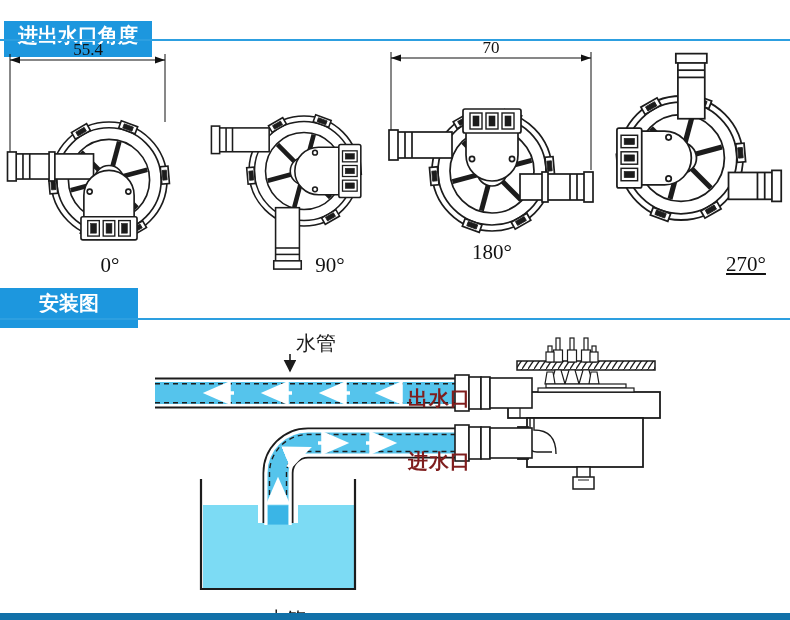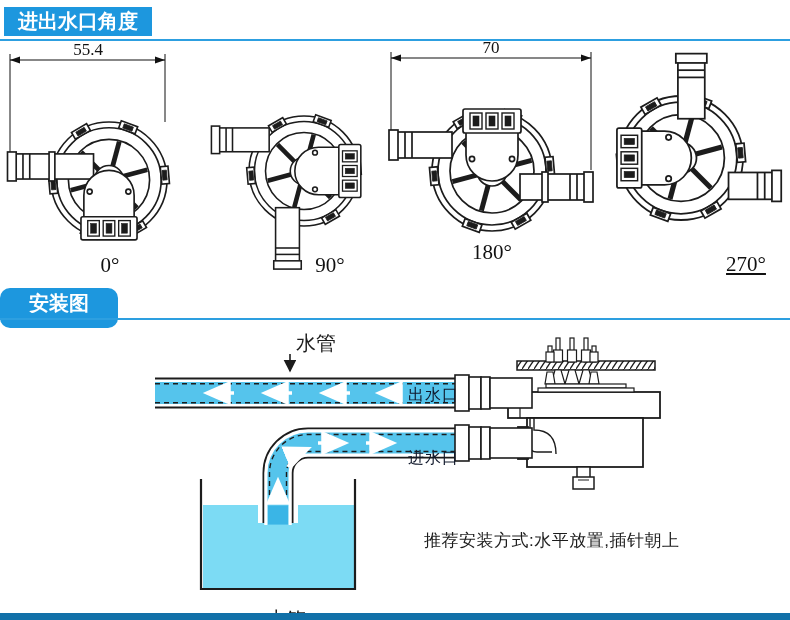--- a/index.html
+++ b/index.html
@@ -1,38 +1,38 @@
 <!DOCTYPE html>
 <html><head>
 <meta charset="utf-8">
 <style>
   html,body{margin:0;padding:0;background:#fff;}
   .page{position:relative;width:790px;height:620px;background:#ffffff;overflow:hidden;
         font-family:"Liberation Sans",sans-serif;color:#1c1c1c;}
   .banner{position:absolute;background:#1d97de;color:#fff;font-weight:bold;font-size:20px;}
-  .banner1{left:4px;top:7px;height:29px;line-height:29px;padding:0 14px;}
-  .banner2{left:0;top:288px;height:40px;line-height:30px;padding:0 29px;border-radius:10px;}
+  .banner1{left:4px;top:21px;height:36px;line-height:29px;padding:0 14px;}
+  .banner2{left:0;top:288px;height:40px;line-height:30px;padding:0 39px;}
   .divider{position:absolute;left:0;width:790px;height:2px;background:#2d9fe0;}
   .d1{top:39px;}
   .d2{top:318px;}
   .pump-svg{position:absolute;top:42px;}
   #pump1{left:2px;}
   #pump2{left:195px;}
   #pump3{left:388px;}
   #pump4{left:598px;}
   .angle-label{position:absolute;width:60px;text-align:center;
     font-family:"Liberation Serif",serif;font-size:21px;color:#111;}
   .a0{left:80px;top:253px;}
   .a90{left:300px;top:253px;}
   .a180{left:462px;top:240px;}
   .a270{left:716px;top:252px;text-decoration:underline;}
   .install-svg{position:absolute;left:0;top:325px;}
   .lbl{position:absolute;white-space:nowrap;}
   .lbl-water-pipe{left:264px;top:330px;font-size:20px;margin-left:32px;}
-  .lbl-outlet,.lbl-inlet{color:#0f172a;font-weight:normal;font-size:16px;letter-spacing:1px;}
+  .lbl-outlet,.lbl-inlet{color:#7f1d1d;font-weight:bold;font-size:20px;letter-spacing:1px;}
   .lbl-outlet{left:408px;top:385px;}
   .lbl-inlet{left:408px;top:448px;}
   .lbl-tank{left:266px;top:606px;font-size:20px;}
   .lbl-note{left:424px;top:529px;font-size:17px;letter-spacing:0.5px;}
   .footer-bar{position:absolute;left:0;top:613px;width:790px;height:7px;background:#1170a8;}
   .dim-text{font-family:"Liberation Serif",serif;font-size:17px;fill:#111;}
 </style>
 </head>
 <body>
 
@@ -415,16 +415,15 @@
       <path d="M 288,467 Q 295,454 307,449" marker-end="url(#wa)"></path>
     </g>
 
     <line x1="290" y1="354" x2="290" y2="371" stroke="#1c1c1c" stroke-width="1.6" marker-end="url(#ba)"></line>
   </svg>
 
   <div class="lbl lbl-water-pipe">水管</div>
   <div class="lbl lbl-outlet">出水口</div>
   <div class="lbl lbl-inlet">进水口</div>
   <div class="lbl lbl-tank">水箱</div>
-  <div class="lbl lbl-note">推荐安装方式:水平放置,插针朝上</div>
 
   <div class="footer-bar"></div>
 </div>
 
 </body></html>

